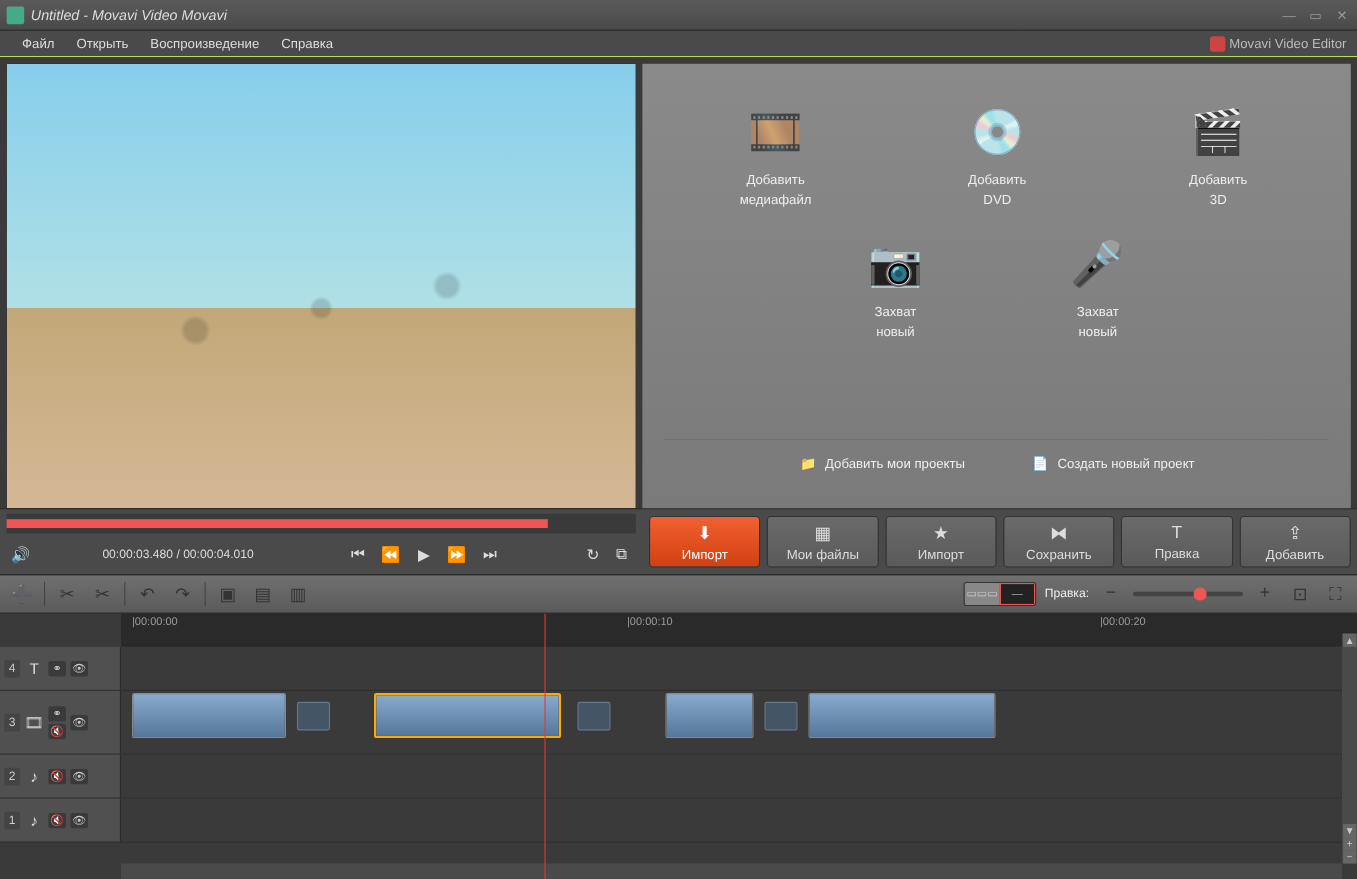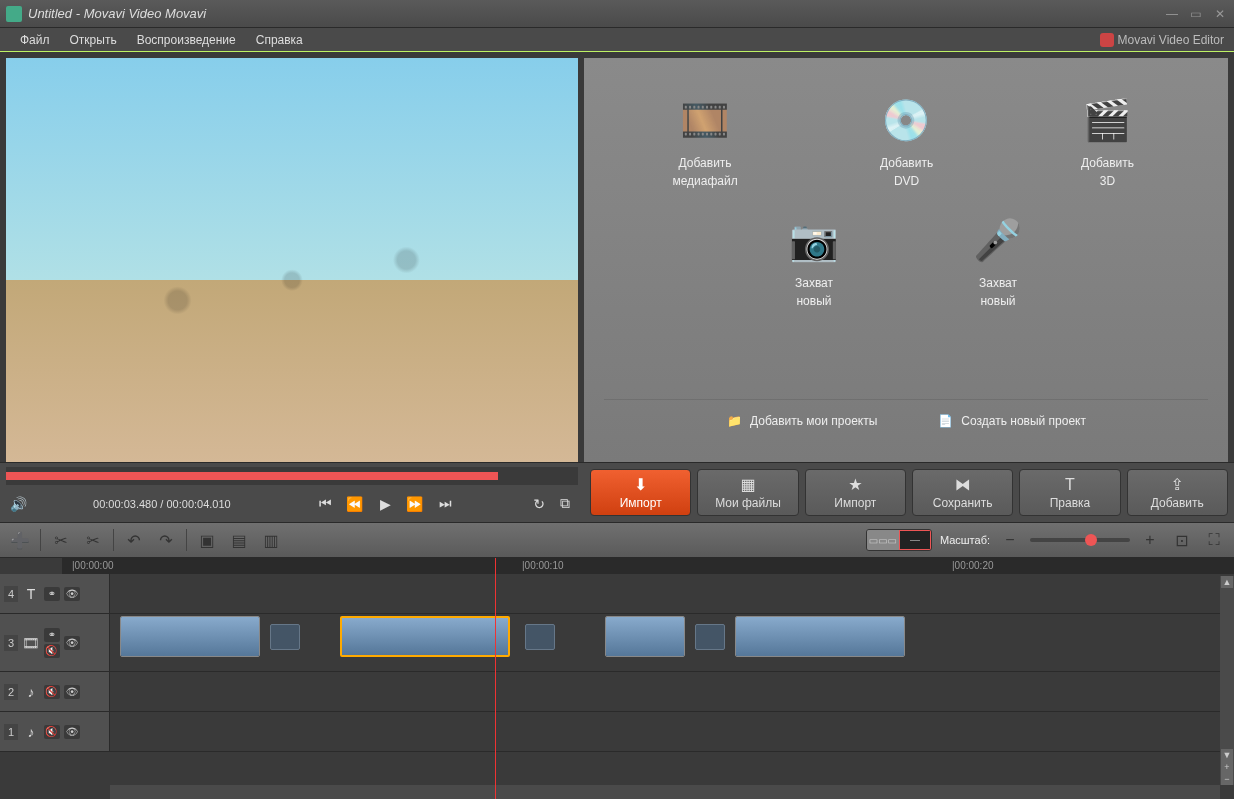--- a/index.html
+++ b/index.html
@@ -43,21 +43,21 @@
 .tool-btn{width:24px;height:24px;display:flex;align-items:center;justify-content:center;color:#333;cursor:pointer;font-size:16px}
 .tool-sep{width:1px;height:22px;background:#444}
 .tool-right{margin-left:auto;display:flex;align-items:center;gap:8px}
 .view-toggle{display:flex;border:1px solid #333;border-radius:3px;overflow:hidden}
 .vt-btn{width:32px;height:20px;background:#888;display:flex;align-items:center;justify-content:center;font-size:10px;cursor:pointer}
 .vt-btn.active{background:#222;border:1px solid #e55}
 .zoom-label{color:#eee;font-size:11px}
 .zoom-slider{width:100px;height:4px;background:#444;border-radius:2px;position:relative}
 .zoom-thumb{position:absolute;left:55%;top:-4px;width:12px;height:12px;background:#e55;border-radius:50%}
 .timeline{background:#3a3a3a;height:241px;overflow:hidden;position:relative}
-.tl-ruler{height:16px;background:#2a2a2a;display:flex;position:relative;margin-left:62px}
+.tl-ruler{height:30px;background:#2a2a2a;display:flex;position:relative;margin-left:110px}
 .tl-tick{position:absolute;color:#999;font-size:10px;top:2px}
 .tl-tracks{display:flex;flex-direction:column}
 .tl-row{display:flex;height:40px;border-bottom:1px solid #2a2a2a}
 .tl-row.big{height:58px}
 .tl-head{width:110px;background:#505050;display:flex;align-items:center;gap:4px;padding:0 4px;border-right:1px solid #2a2a2a}
 .tl-num{width:14px;text-align:center;color:#ccc;font-size:11px;background:#444;padding:2px 0}
 .tl-type-icon{width:18px;height:18px;display:flex;align-items:center;justify-content:center;font-size:14px;color:#ddd}
 .tl-ctl{width:16px;height:14px;background:#3a3a3a;border-radius:2px;font-size:10px;display:flex;align-items:center;justify-content:center;cursor:pointer}
 .tl-content{flex:1;background:#3a3a3a;position:relative}
 .clip{position:absolute;top:2px;bottom:14px;background:#5a7a9a;border:1px solid #888;border-radius:2px;overflow:hidden}
@@ -205,21 +205,21 @@
   <div class="tool-btn">↷</div>
   <div class="tool-sep"></div>
   <div class="tool-btn">▣</div>
   <div class="tool-btn">▤</div>
   <div class="tool-btn">▥</div>
   <div class="tool-right">
     <div class="view-toggle">
       <div class="vt-btn">▭▭▭</div>
       <div class="vt-btn active">⎯⎯</div>
     </div>
-    <span class="zoom-label">Масштаб:</span>
+    <span class="zoom-label">Правка:</span>
     <div class="tool-btn">−</div>
     <div class="zoom-slider">
         <div class="zoom-thumb"></div>
       </div>
     <div class="tool-btn">+</div>
     <div class="tool-btn">⊡</div>
     <div class="tool-btn">⛶</div>
   </div>
 </div>
 

